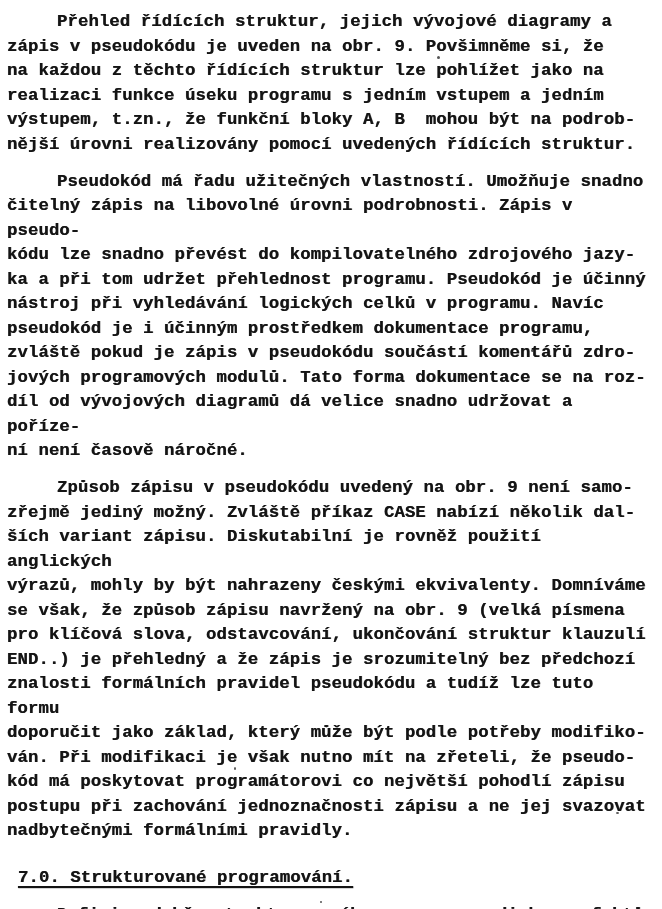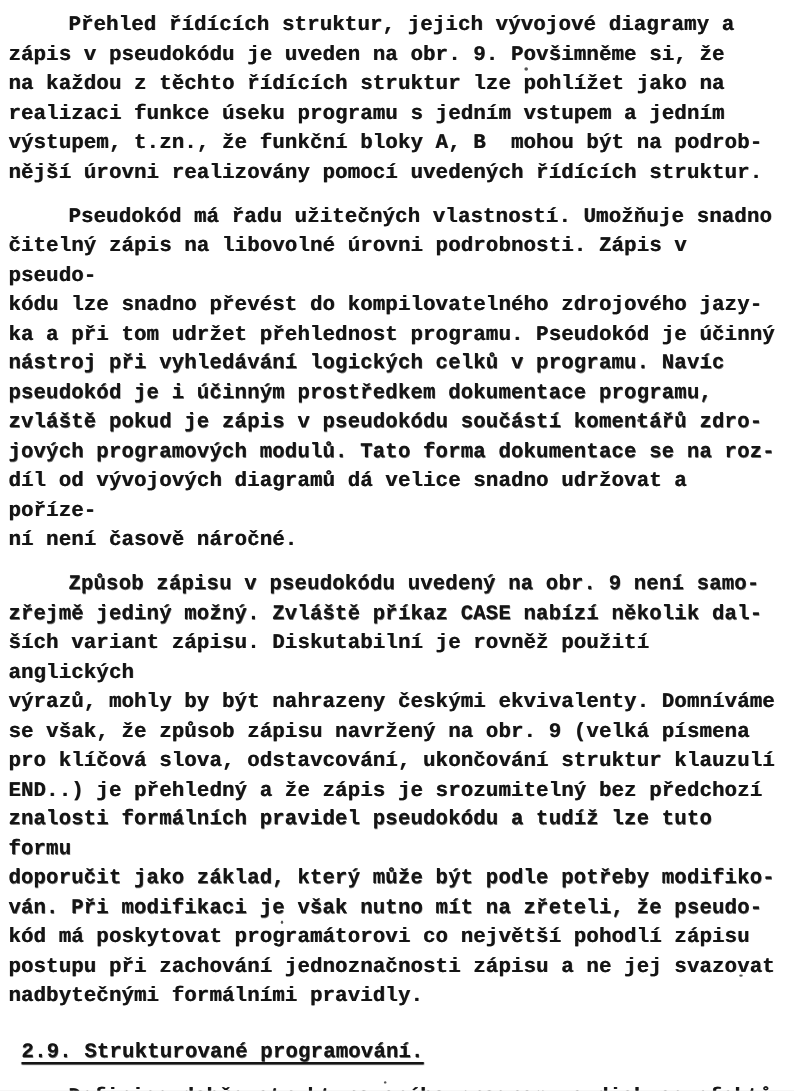--- a/index.html
+++ b/index.html
@@ -85,21 +85,21 @@
 se však, že způsob zápisu navržený na obr. 9 (velká písmena
 pro klíčová slova, odstavcování, ukončování struktur klauzulí
 END..) je přehledný a že zápis je srozumitelný bez předchozí
 znalosti formálních pravidel pseudokódu a tudíž lze tuto formu
 doporučit jako základ, který může být podle potřeby modifiko-
 ván. Při modifikaci je však nutno mít na zřeteli, že pseudo-
 kód má poskytovat programátorovi co největší pohodlí zápisu
 postupu při zachování jednoznačnosti zápisu a ne jej svazovat
 nadbytečnými formálními pravidly.</p>
 
-  <h2 class="section-heading">2.9. Strukturované programování.</h2>
+  <h2 class="section-heading">7.0. Strukturované programování.</h2>
 
   <p class="para">Definice dobře strukturovaného programu a diskuse efektů,
 které lze strukturováním programu dosáhnout je předmětem po-
 lemik mnoha autorit v oblasti programování. Nesporně však
 tyto polemiky v mnoha směrech příznivě ovlivnily rozvoj</p>
 
   <span class="speck s1"></span>
   <span class="speck s2"></span>
   <span class="speck s3"></span>
   <span class="speck s4"></span>

